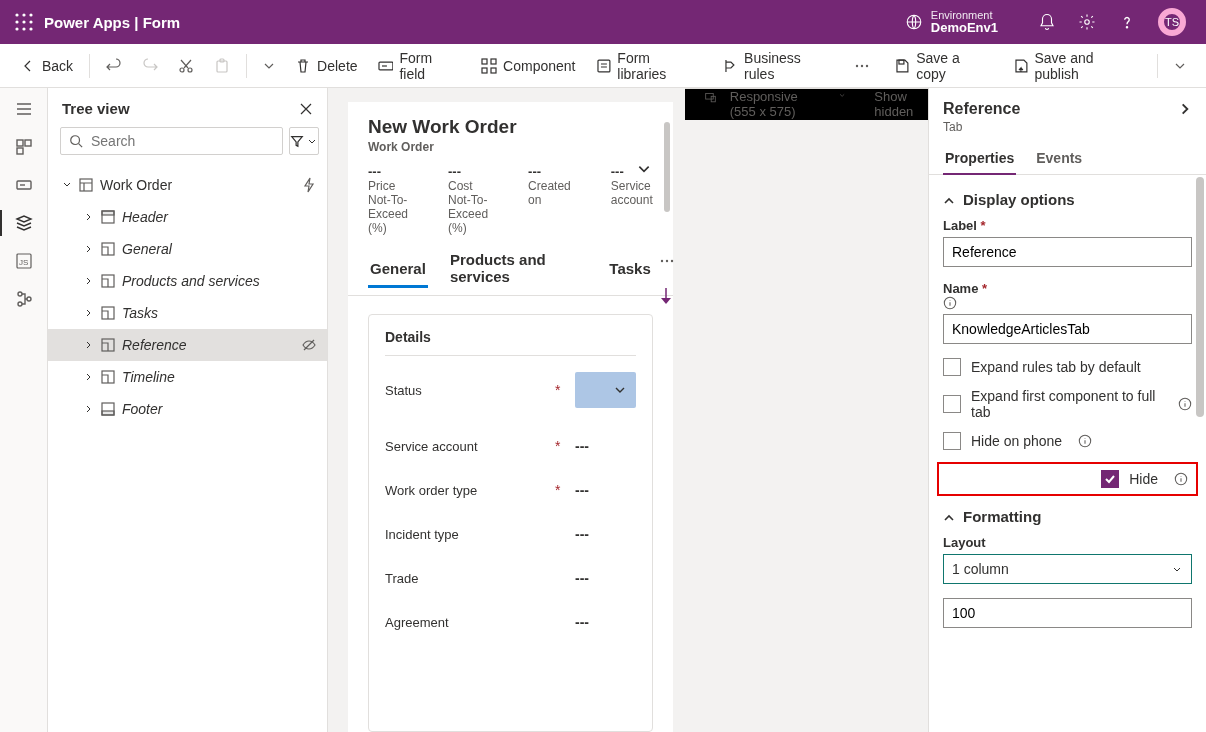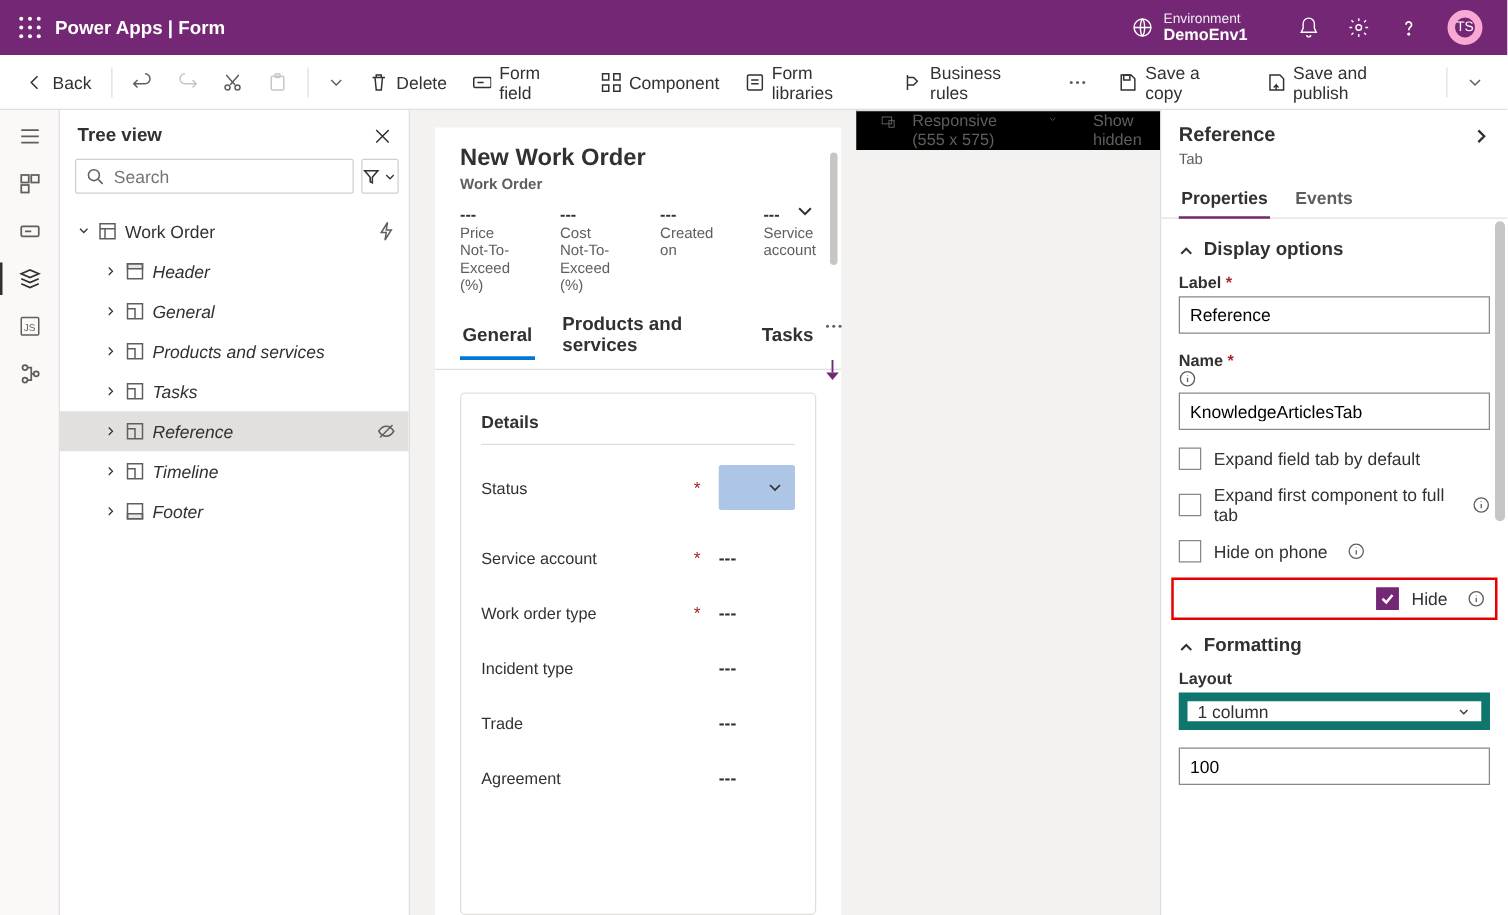--- a/index.html
+++ b/index.html
@@ -113,21 +113,21 @@
   .section-h { display:flex; align-items:flex-end; gap:8px; font-weight:600; font-size:15px; margin:6px 0 10px;}
   .plabel { font-size:13px; font-weight:600; margin-bottom:4px;}
   .plabel .req { color:var(--red);}
   .ptxt { width:100%; height:30px; border:1px solid #8a8886; padding:0 8px; font-size:14px; margin-bottom:14px;}
   .pcheck { display:flex; align-items:center; gap:10px; margin-bottom:12px; position:relative;}
   .cb { width:18px; height:18px; border:1px solid #8a8886; flex-shrink:0; display:flex; align-items:center; justify-content:center;}
   .cb.checked { background:var(--purple); border-color:var(--purple);}
   .pcheck .info { width:14px; height:14px; color:var(--text-mute);}
   .hl { border:2px solid #e60000; padding:6px 8px 6px 6px; margin:0 -6px 12px -6px;}
   .hl .pcheck { margin-bottom:0;justify-content:flex-end;}
-  .psel { width:100%; height:30px; border:7px solid #0f766e; padding:0 8px; font-size:14px; display:flex; align-items:center; justify-content:space-between; margin-bottom:14px;}
+  .psel { width:100%; height:30px; border:1px solid #0f766e; padding:0 8px; font-size:14px; display:flex; align-items:center; justify-content:space-between; margin-bottom:14px;}
 
   .chev-svg { width:12px; height:12px; }
 </style>
 </head>
 <body>
 
 <div class="topbar">
   <span class="waffle">
     <svg viewBox="0 0 20 20" fill="#fff">
         <circle cx="3" cy="3" r="1.6"></circle>
@@ -576,21 +576,21 @@
       </div>
       <div class="plabel"><span>Label</span> <span class="req">*</span></div>
       <input class="ptxt" value="Reference" style="">
       <div class="plabel"><span>Name</span> <span class="req">*</span> <svg class="info" width="14" height="14" style="vertical-align:-2px" viewBox="0 0 16 16" fill="none" stroke="#605e5c" stroke-width="1.2">
             <circle cx="8" cy="8" r="6.5"></circle>
             <path d="M8 7v4M8 4.5v.5"></path>
           </svg></div>
       <input class="ptxt" value="KnowledgeArticlesTab" style="">
       <div class="pcheck">
           <span class="cb"></span>
-          <span>Expand field tab by default</span>
+          <span>Expand rules tab by default</span>
         </div>
       <div class="pcheck">
           <span class="cb"></span>
           <span style="flex:1">Expand first component to full tab</span>
           <svg class="info" viewBox="0 0 16 16" fill="none" stroke="#605e5c" stroke-width="1.2">
             <circle cx="8" cy="8" r="6.5"></circle>
             <path d="M8 7v4M8 4.5v.5"></path>
           </svg>
         </div>
       <div class="pcheck">

